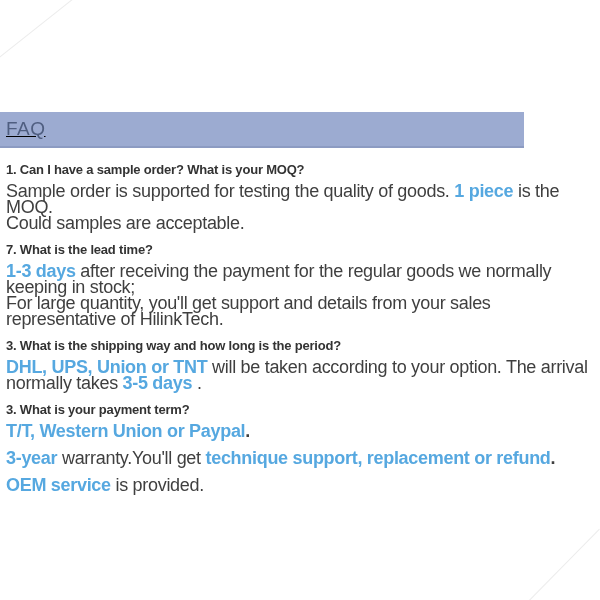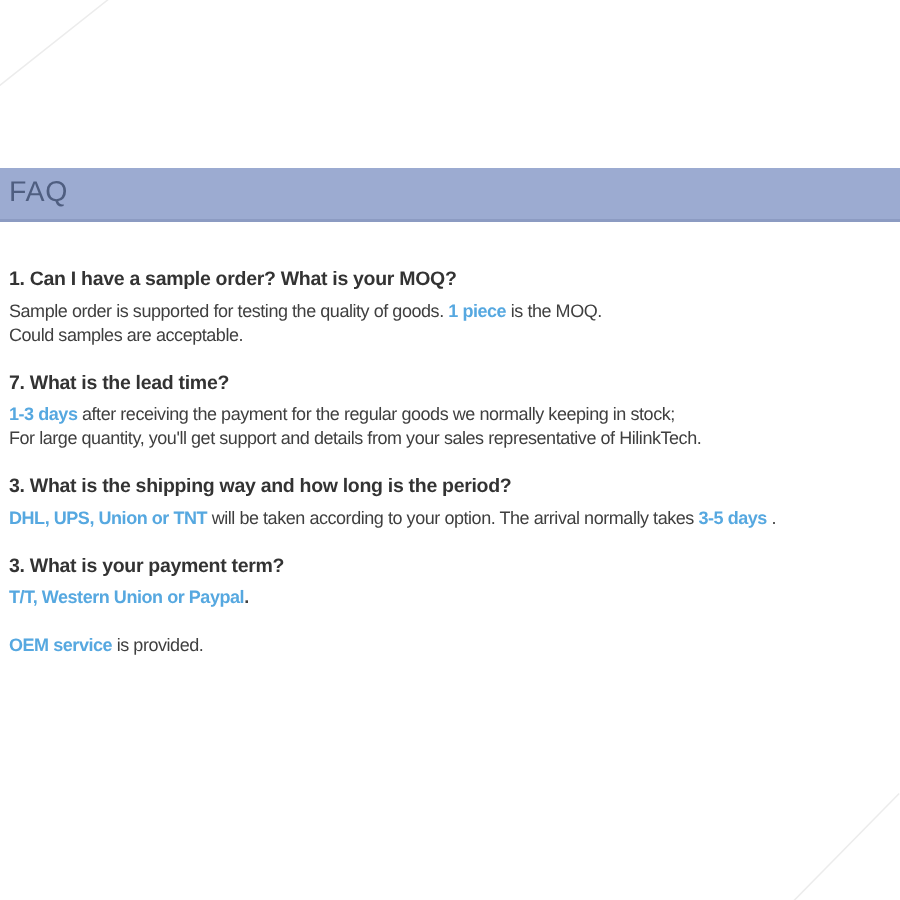--- a/index.html
+++ b/index.html
@@ -29,54 +29,55 @@
   .corner-line.br {
     left: 529px;
     top: 600px;
     width: 100px;
     transform: rotate(-45.5deg);
   }
   .faq-bar {
     position: absolute;
     top: 112px;
     left: 0;
-    width: 600px;
+    width: 524px;
     height: 36px;
     box-sizing: border-box;
     background: var(--bar-bg, #9cabd1);
     border-bottom: 2px solid var(--bar-edge, #8c9bc2);
     display: flex;
     align-items: center;
     padding-left: 6px;
+    text-decoration: underline;
   }
   .faq-title {
     font-size: 19px;
     font-weight: 400;
     color: var(--bar-text, #4f5e80);
     letter-spacing: 0.5px;
   }
   .faq-content {
     position: absolute;
     top: 162px;
     left: 6px;
     right: 6px;
   }
   .qa {
-    margin: 16px 0 11px 0;
+    margin: 0 0 11px 0;
   }
   .q {
     font-size: 13px;
     font-weight: bold;
     line-height: 16px;
     color: var(--q-color, #333333);
     letter-spacing: -0.2px;
     margin: 0 0 5px 0;
   }
   .a-line {
-    font-size: 12px;
+    font-size: 18px;
     font-weight: 400;
     line-height: 16px;
     color: var(--a-color, #3f3f3f);
     letter-spacing: -0.3px;
   }
   .hl {
     color: var(--hl-color, #56a8e0);
     font-weight: bold;
   }
   .bold {
@@ -114,19 +115,22 @@
         <div class="a-line"><span class="hl">DHL, UPS, Union or TNT</span><span> will be taken according to your option. The arrival normally takes </span><span class="hl">3-5 days</span><span> .</span></div>
       </div>
     </section>
     <section class="qa">
       <div class="q">3. What is your payment term?</div>
       <div class="a">
         <div class="a-line"><span class="hl">T/T, Western Union or Paypal</span><span class="bold">.</span></div>
       </div>
     </section>
     <section class="qa">
+      <div class="a">
+        <div class="a-line"><span class="hl">3-year</span><span> warranty.You'll get </span><span class="hl">technique support, replacement or refund</span><span class="bold">.</span></div>
+      </div>
     </section>
     <section class="qa">
       <div class="a">
         <div class="a-line"><span class="hl">OEM service</span><span> is provided.</span></div>
       </div>
     </section>
   </div>
 
 </body></html>

